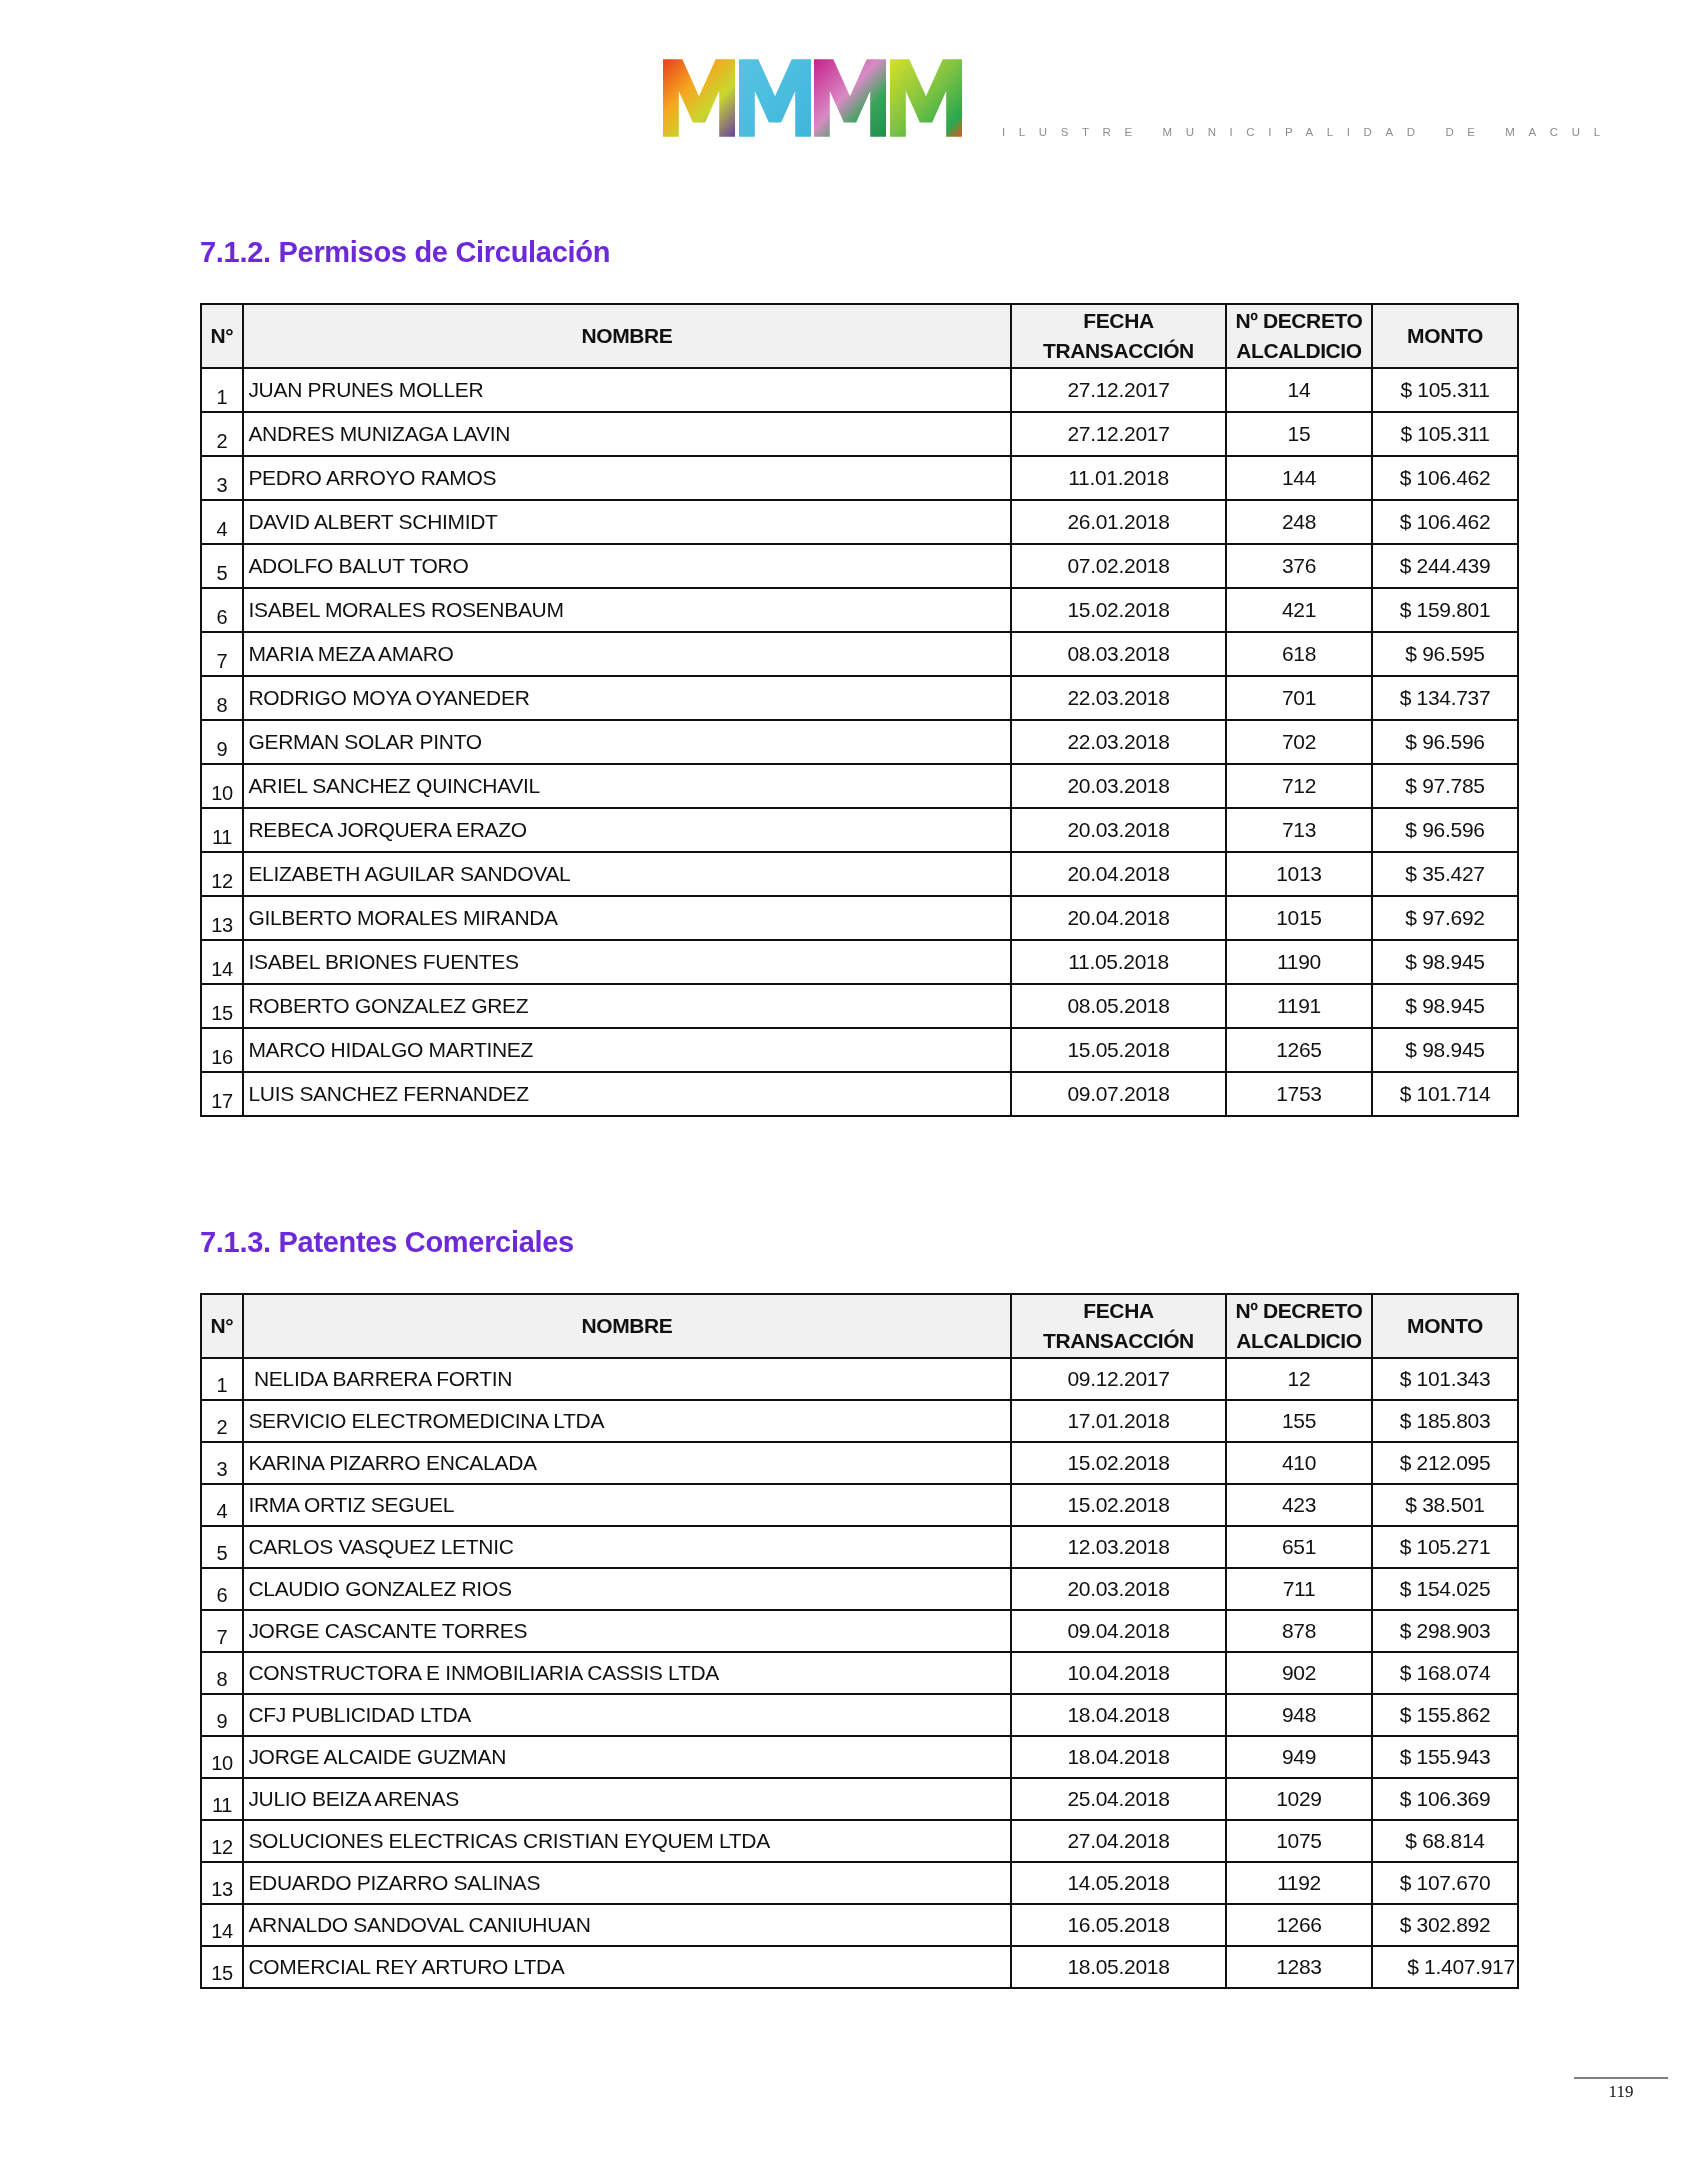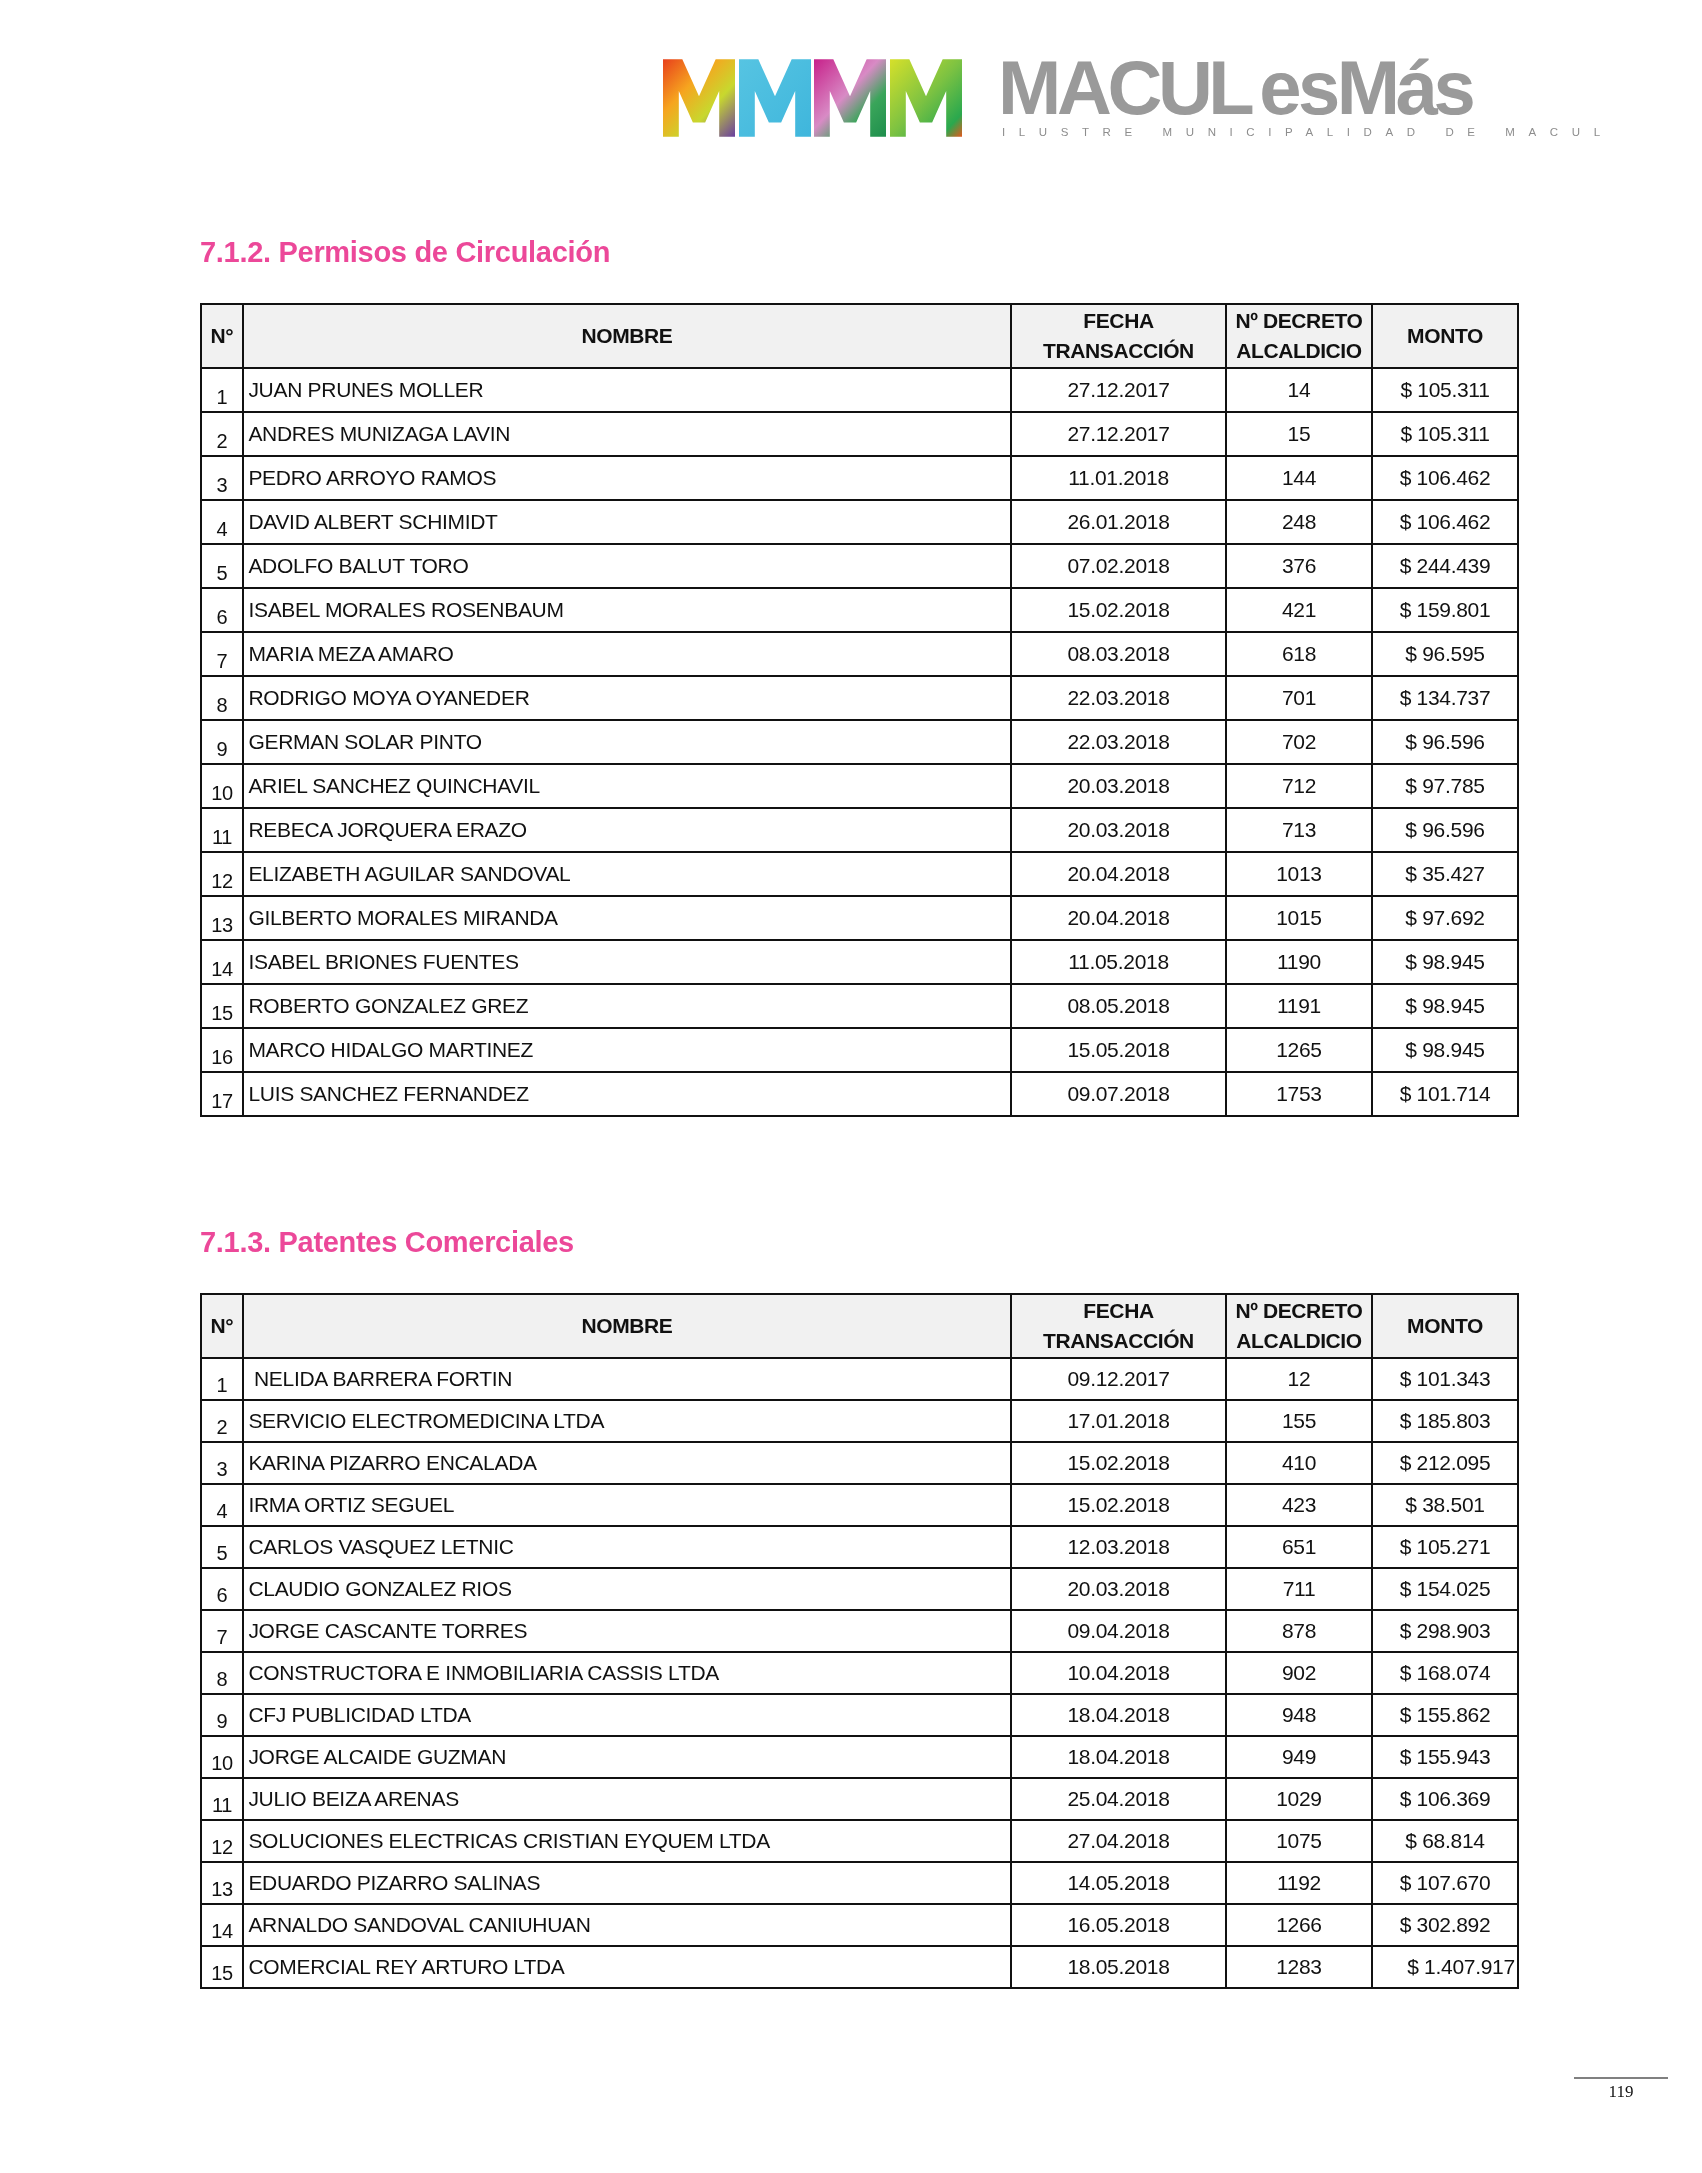--- a/index.html
+++ b/index.html
@@ -9,21 +9,21 @@
   
   .logo { position: absolute; left: 663px; top: 55px; width: 829px; height: 88px; }
   .logo-mmm { position: absolute; left: 0; top: 3.5px; display: flex; gap: 3.5px; }
   .logo-m { width: 72px; height: 78px; position: relative; }
   .logo-m svg { width: 100%; height: 100%; display: block; }
   .logo-word { position: absolute; left: 335px; top: -5.3px; font-family: "Liberation Sans", sans-serif; font-weight: bold; font-size: 76px; color: #9a9a9a; letter-spacing: -4.4px; line-height: 1; white-space: nowrap; }
   .logo-word .es { letter-spacing: -3.5px; margin-left: 8.8px; }
   .logo-sub { position: absolute; left: 339px; top: 71px; font-size: 11.5px; color: #8d8d8d; letter-spacing: 13.6px; white-space: nowrap; }
 
   
-  .section-title { position: absolute; left: 200px; font-family: "Liberation Sans", sans-serif; font-weight: bold; font-size: 29px; color: #ec4899; letter-spacing: -0.3px; }
+  .section-title { position: absolute; left: 200px; font-family: "Liberation Sans", sans-serif; font-weight: bold; font-size: 29px; color: #6d28d9; letter-spacing: -0.3px; }
 
   
   .tbl { position: absolute; left: 200px; width: 1319px; border-collapse: collapse; table-layout: fixed; font-family: "Liberation Sans", sans-serif; }
   .tbl th, .tbl td { border: 2.6px solid #111; }
   .tbl th { background: #f1f1f1; font-weight: bold; font-size: 21px; line-height: 30px; text-align: center; color: #111; height: 64px; letter-spacing: -0.4px; }
   .tbl td { height: 44px; font-size: 21px; color: #111; padding: 0; letter-spacing: -0.3px; }
   .tbl td.num { text-align: center; vertical-align: bottom; padding-bottom: 1.8px; font-size: 20px; }
   .tbl td.name { text-align: left; padding-left: 4.4px; vertical-align: middle; }
   .tbl td.c { text-align: center; vertical-align: middle; }
   .col-n { width: 42px; }
@@ -85,21 +85,20 @@
               <stop offset="0" stop-color="#d6e02a"></stop>
               <stop offset="0.5" stop-color="#7cc242"></stop>
               <stop offset="0.85" stop-color="#2aa84e"></stop>
               <stop offset="1" stop-color="#e05a1e"></stop>
             </linearGradient>
           </defs>
           <path d="M0 88V0h22l19 42 19-42h22v88H64V36L48 72H34L18 36v52z" fill="url(#g4)"></path>
         </svg>
     </div>
   </div>
-  <div class="logo-word"><span>MACUL</span><span class="es">es</span><span>Más</span></div>
   <div class="logo-sub">ILUSTRE MUNICIPALIDAD DE MACUL</div>
 </div>
 
 <h2 class="section-title" style="top:236px;">7.1.2. Permisos de Circulación</h2>
 
 <table class="tbl" style="top:303px;">
   <colgroup>
     <col class="col-n">
       <col class="col-name">
       <col class="col-date">

